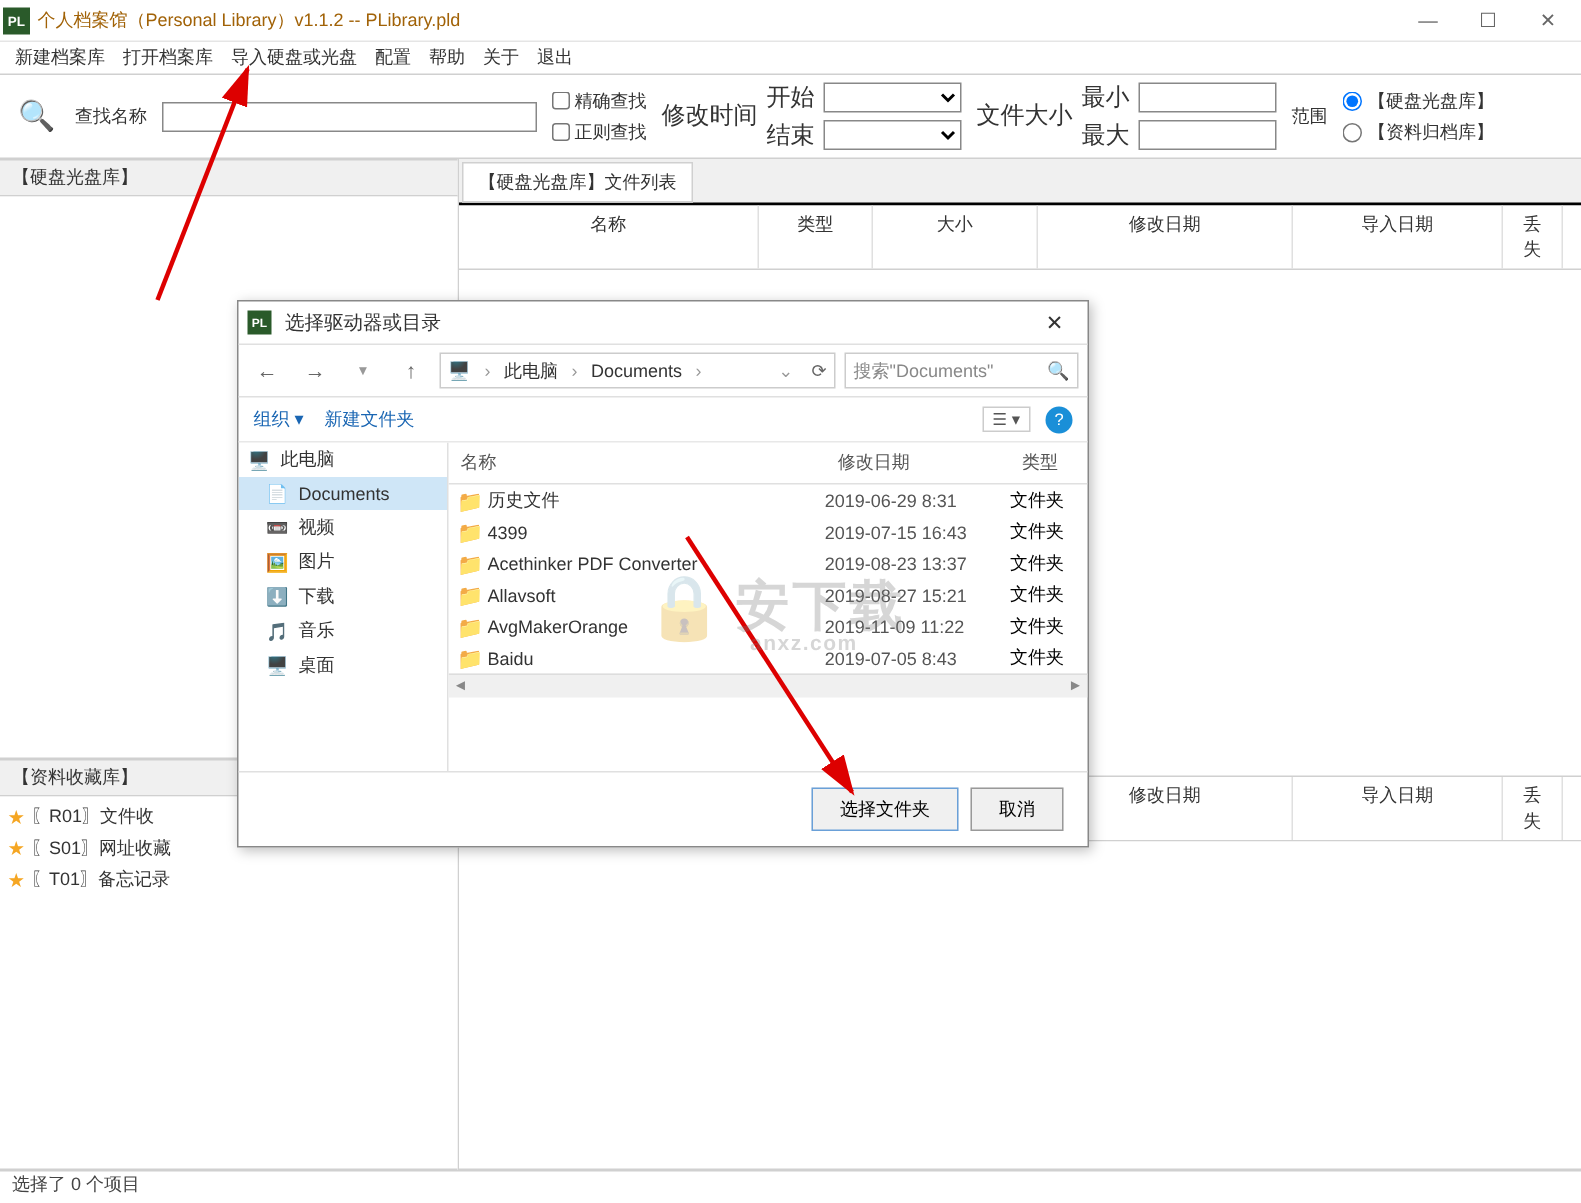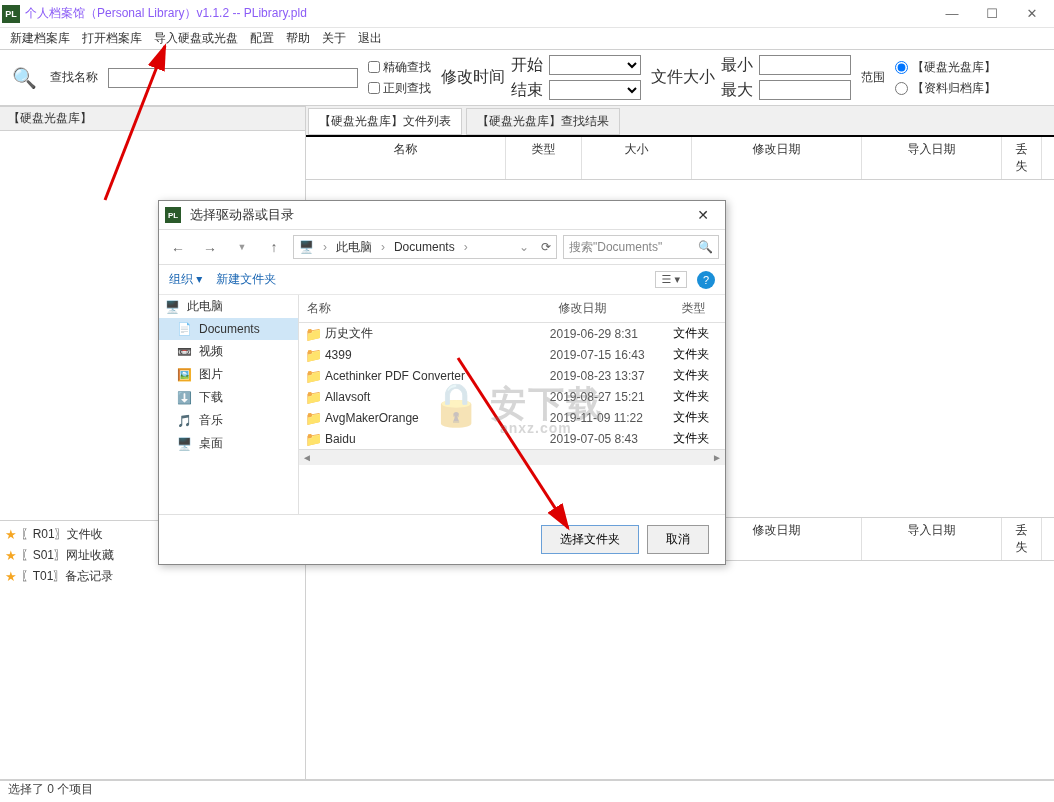--- a/index.html
+++ b/index.html
@@ -1,21 +1,21 @@
 <!DOCTYPE html>
 <html><head>
 <meta charset="utf-8">
 <style>
 * { box-sizing: border-box; margin: 0; padding: 0; font-family: 'Microsoft YaHei', 'SimSun', sans-serif; }
 body { background: #fff; width: 1054px; height: 802px; overflow: hidden; font-size: 12px; color: #333; position: relative; }
 
 
 .titlebar { height: 28px; display: flex; align-items: center; padding: 0 2px; background: #fff; border-bottom: 1px solid #e5e5e5; }
 .app-icon { width: 18px; height: 18px; background: #2a5a2a; color: #fff; font-size: 9px; font-weight: bold; display: flex; align-items: center; justify-content: center; margin-right: 5px; }
-.titlebar .title { color: #8b5cf6; font-size: 12px; flex: 1; }
+.titlebar .title { color: #a16207; font-size: 12px; flex: 1; }
 .winctrl { display: flex; }
 .winctrl div { width: 40px; height: 26px; display: flex; align-items: center; justify-content: center; color: #666; font-size: 13px; }
 
 
 .menubar { height: 22px; display: flex; align-items: center; padding: 0 4px; border-bottom: 1px solid #d0d0d0; }
 .menubar span { padding: 2px 6px; font-size: 12px; color: #333; }
 
 
 .toolbar { height: 56px; display: flex; align-items: center; padding: 0 10px; border-bottom: 1px solid #d0d0d0; gap: 10px; }
 .search-icon { width: 30px; height: 30px; display: flex; align-items: center; justify-content: center; font-size: 20px; }
@@ -156,39 +156,39 @@
         <input type="radio" name="sc" style="">
         <span>【资料归档库】</span>
       </label>
   </div>
 </div>
 
 <div class="main">
   <div class="left-col">
     <div class="panel-header">【硬盘光盘库】</div>
     <div class="panel-body" style="flex:1.05"></div>
+    <div class="panel-header">【资料收藏库】</div>
     <div class="panel-body favorites-list" style="flex:0.68">
       <div class="fav-item">
           <span class="star">★</span>
           <span>〖R01〗文件收</span>
         </div>
       <div class="fav-item">
           <span class="star">★</span>
           <span>〖S01〗网址收藏</span>
         </div>
       <div class="fav-item">
           <span class="star">★</span>
           <span>〖T01〗备忘记录</span>
         </div>
     </div>
   </div>
   <div class="right-col">
     <div class="tabs-row">
       <div class="tab">【硬盘光盘库】文件列表</div>
-      <div class="tab inactive">【硬盘光盘库】查找结果</div>
     </div>
     <div class="list-header">
       <span style="width:200px">名称</span>
       <span style="width:76px">类型</span>
       <span style="width:110px">大小</span>
       <span style="width:170px">修改日期</span>
       <span style="width:140px">导入日期</span>
       <span style="width:40px">丢失</span>
     </div>
     <div class="panel-body" style="flex:1.05"></div>

